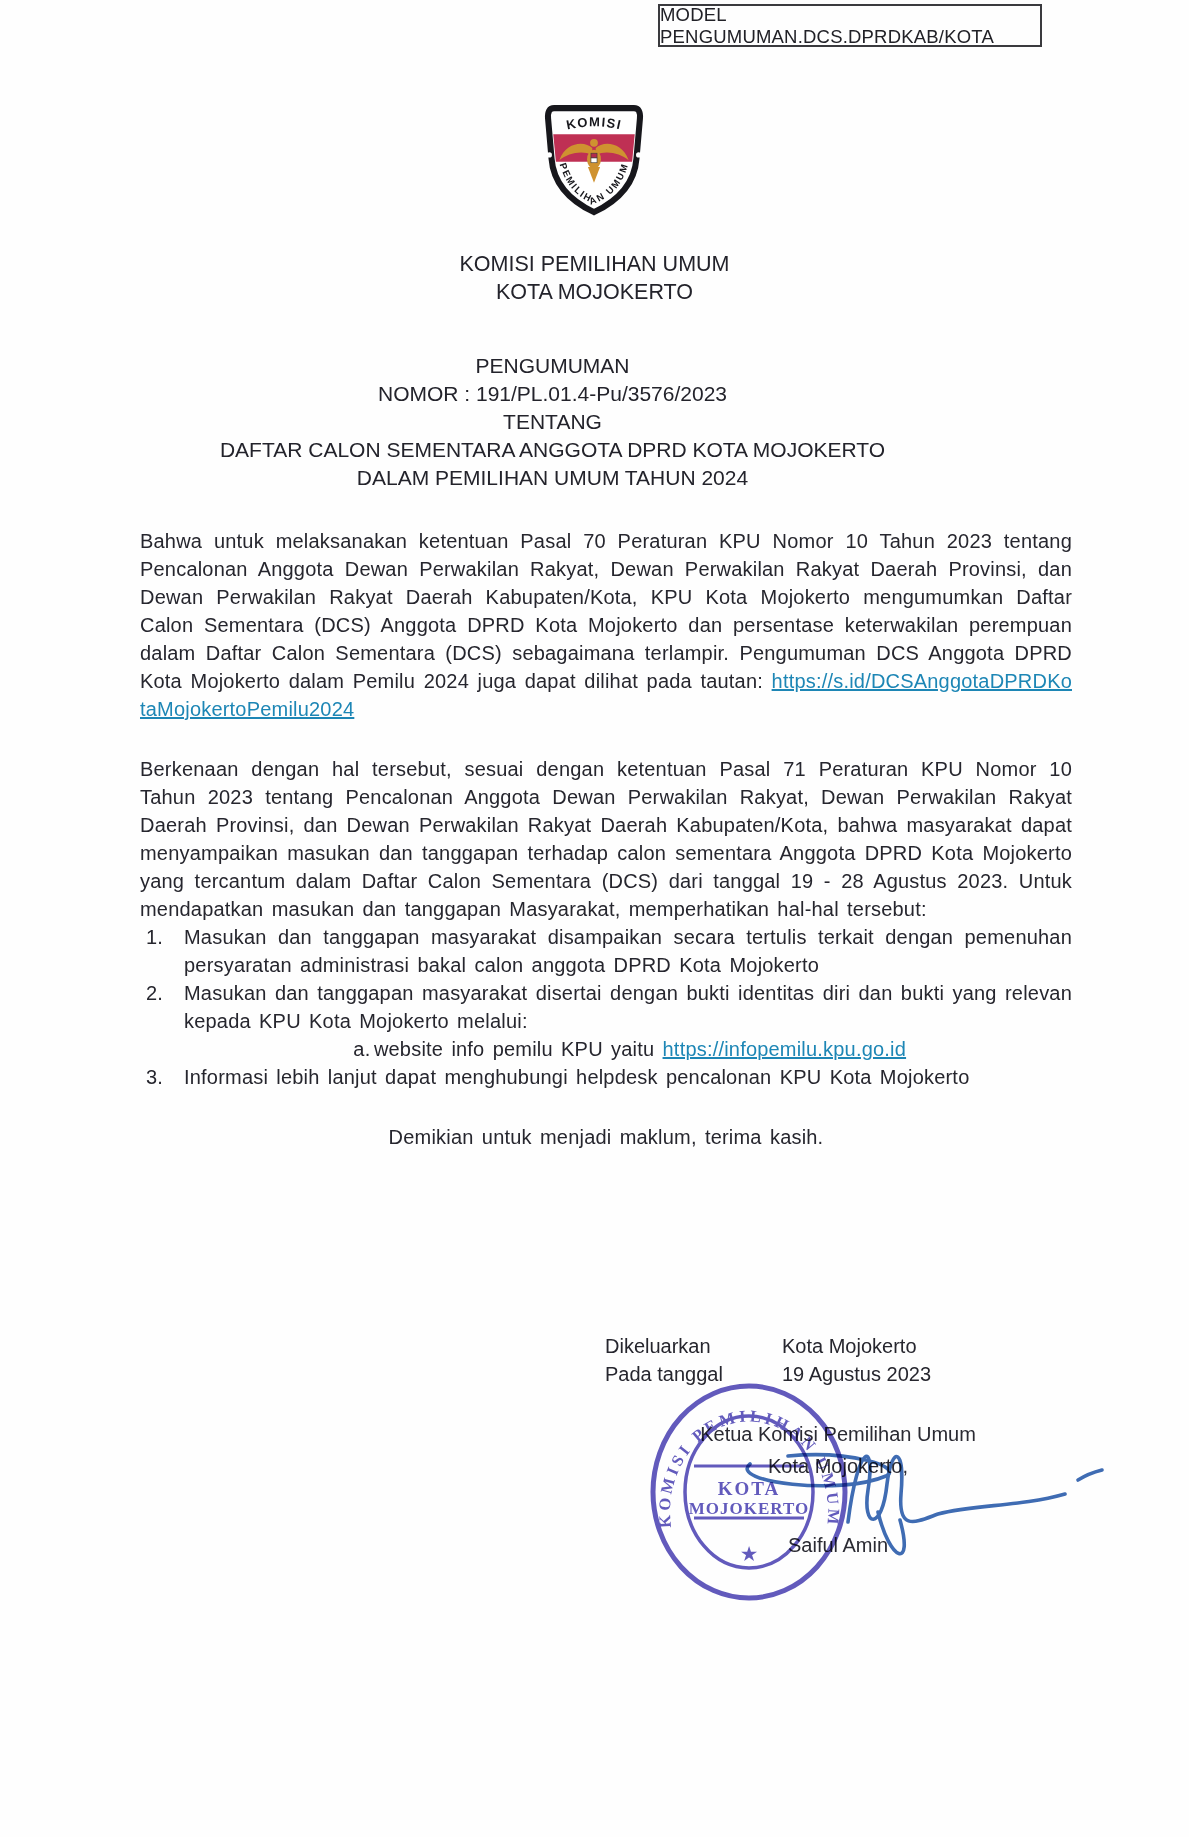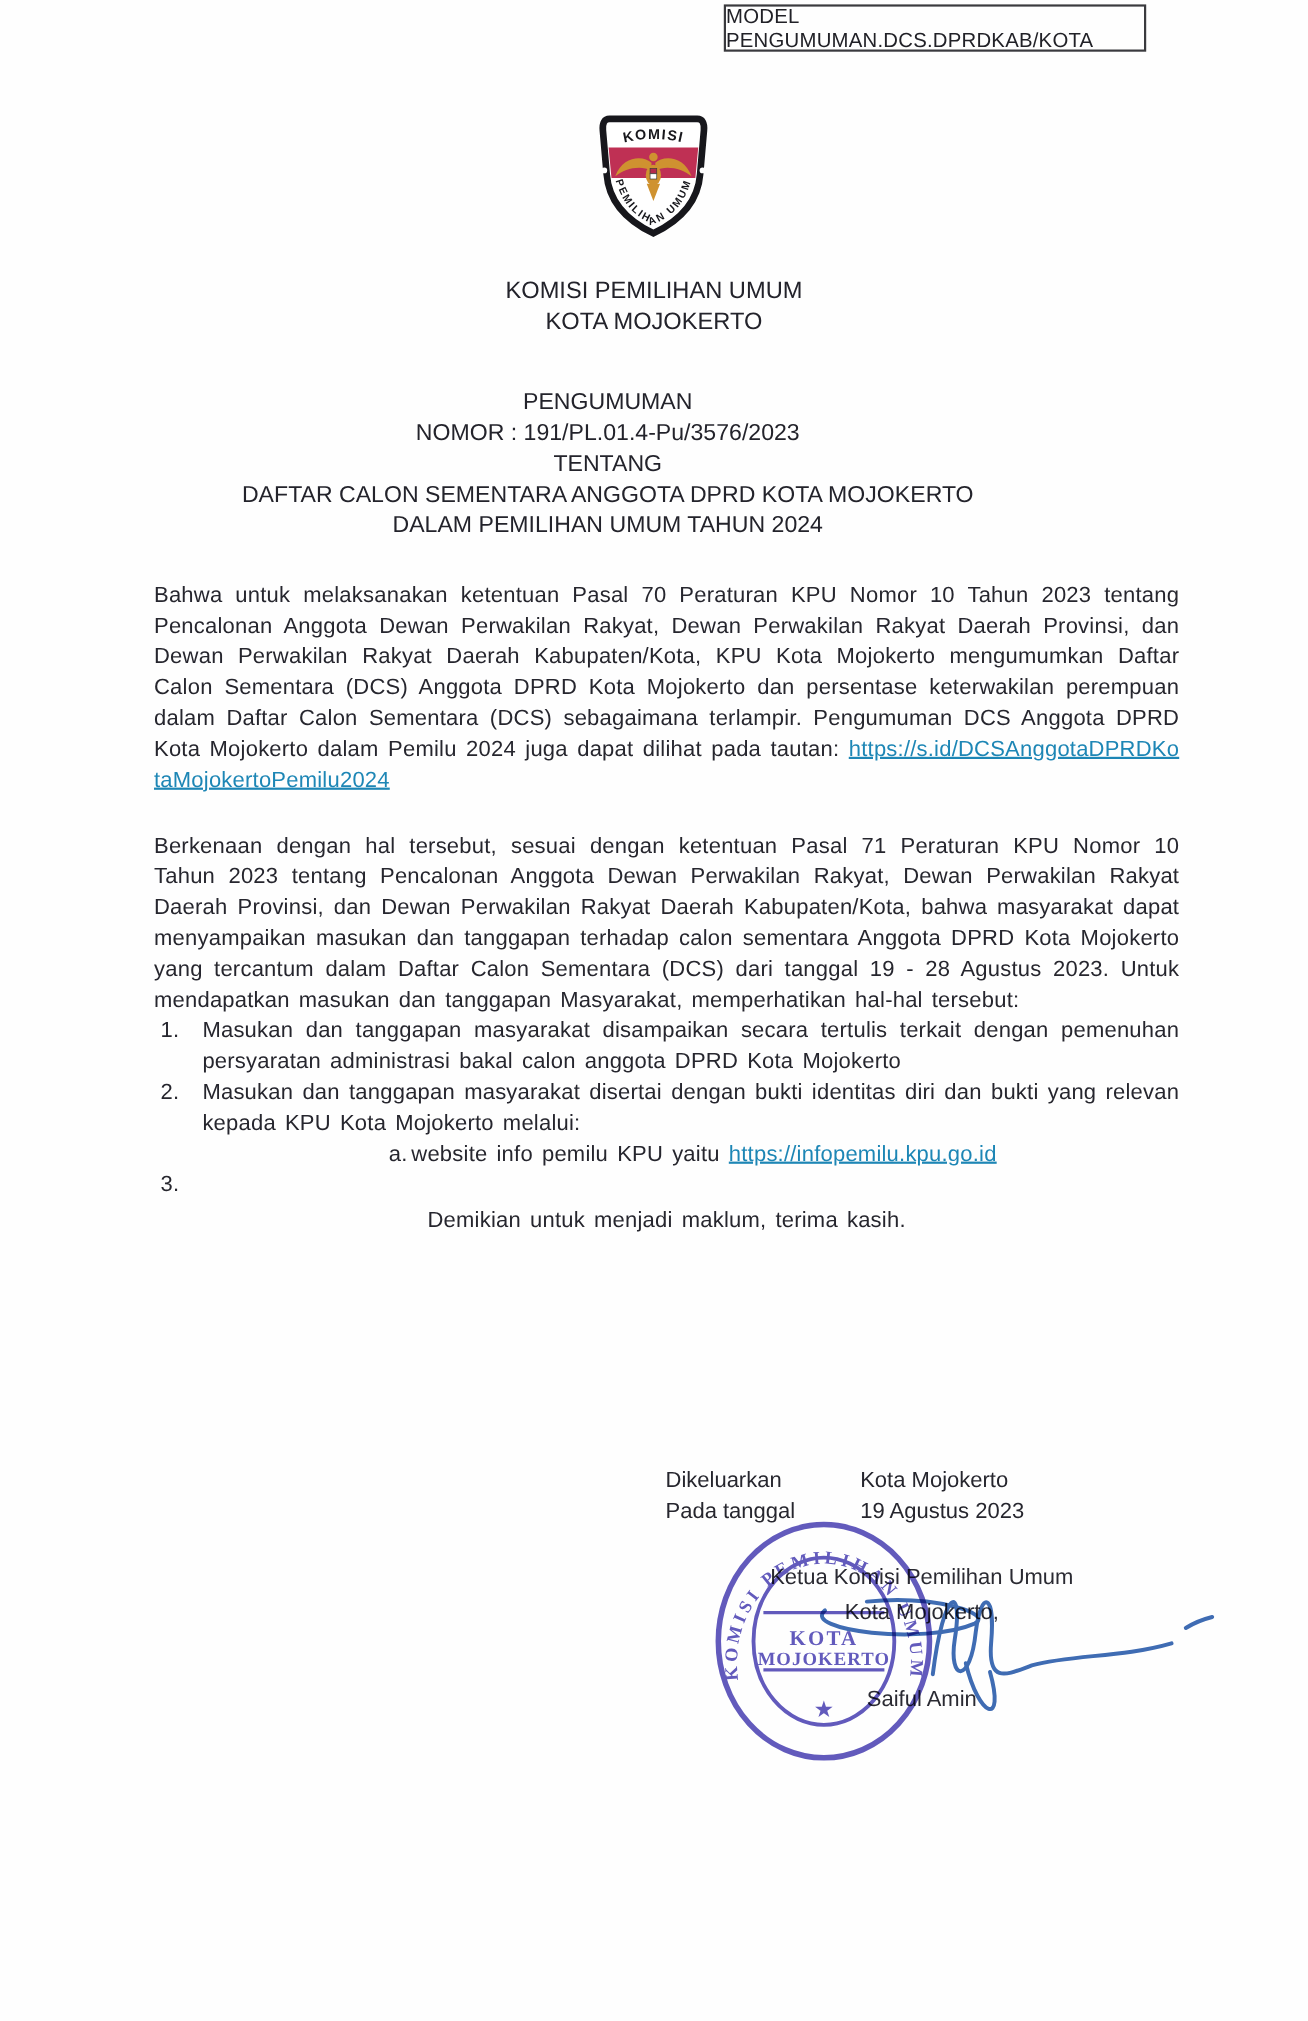--- a/index.html
+++ b/index.html
@@ -115,20 +115,21 @@
   <div class="li">
     <span class="num">2.</span>
     <span>Masukan dan tanggapan masyarakat disertai dengan bukti identitas diri dan bukti yang relevan kepada KPU Kota Mojokerto melalui:</span>
     <div class="sub">
       <span class="sublabel">a.</span><span>website info pemilu KPU yaitu </span><a class="link">https://infopemilu.kpu.go.id</a>
     </div>
   </div>
 
   <div class="li">
     <span class="num">3.</span>
+    <span>Informasi lebih lanjut dapat menghubungi helpdesk pencalonan KPU Kota Mojokerto</span>
   </div>
 
   <p class="closing">Demikian untuk menjadi maklum,  terima kasih.</p>
 </div>
 
 <div class="issuance">
   <div>
     <span class="lab">Dikeluarkan</span><span>Kota Mojokerto</span>
   </div>
   <div>

